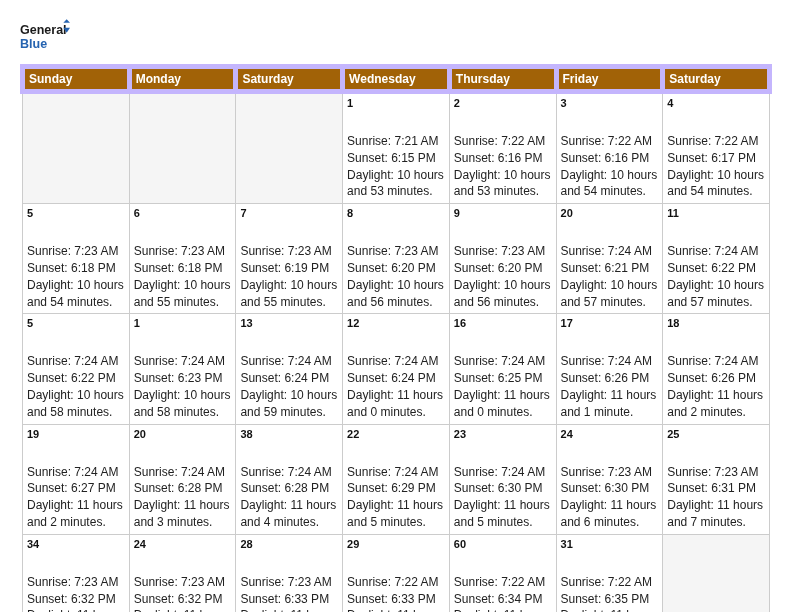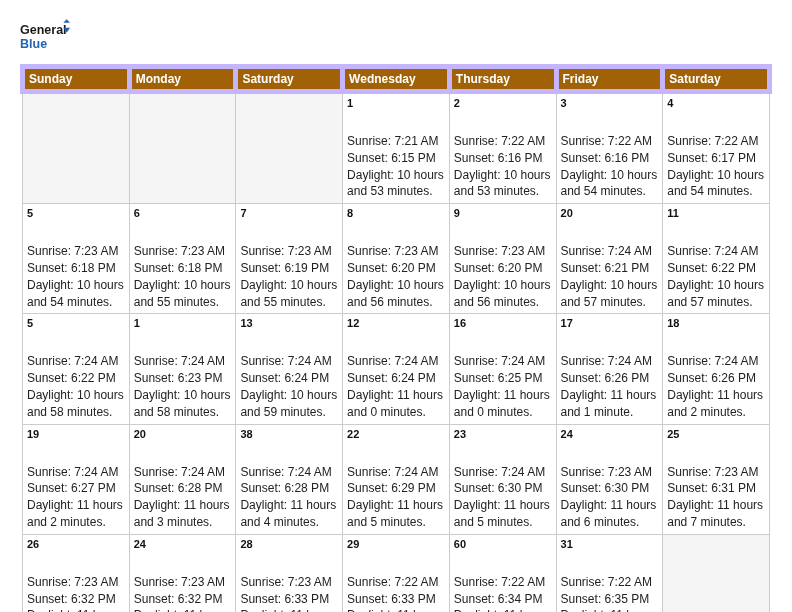--- a/index.html
+++ b/index.html
@@ -296,21 +296,21 @@
           <td>
             <div class="day-num">25</div>
             <div class="day-info" style="white-space: pre-line;">Sunrise: 7:23 AM
 Sunset: 6:31 PM
 Daylight: 11 hours
 and 7 minutes.</div>
           </td>
         </tr>
         <tr>
           <td>
-            <div class="day-num">26</div>
+            <div class="day-num">34</div>
             <div class="day-info" style="white-space: pre-line;">Sunrise: 7:23 AM
 Sunset: 6:32 PM
 Daylight: 11 hours
 and 8 minutes.</div>
           </td>
           <td>
             <div class="day-num">24</div>
             <div class="day-info" style="white-space: pre-line;">Sunrise: 7:23 AM
 Sunset: 6:32 PM
 Daylight: 11 hours

